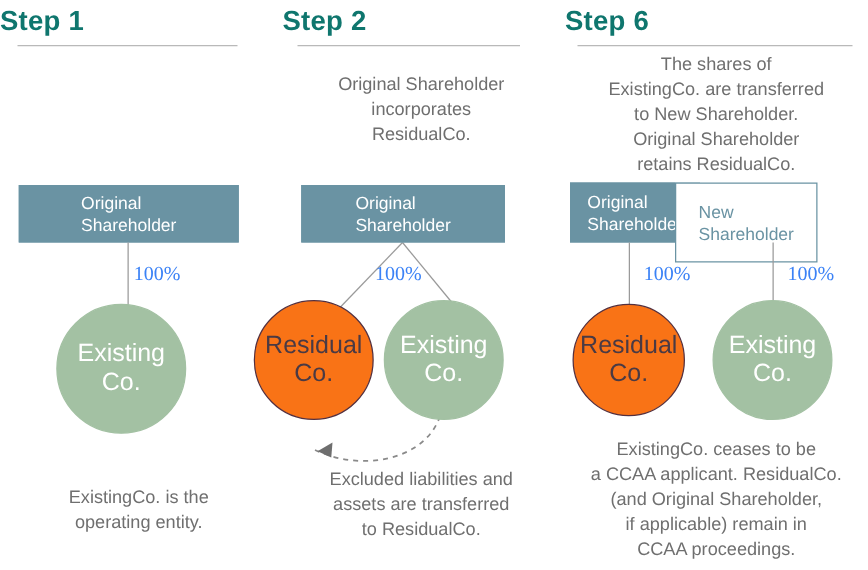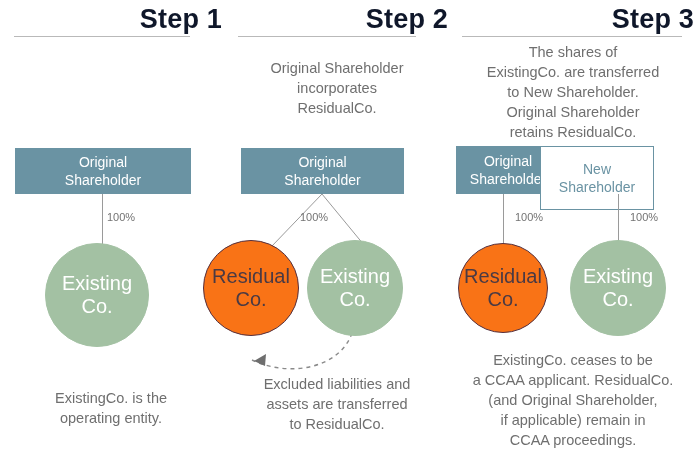--- a/index.html
+++ b/index.html
@@ -27,24 +27,24 @@
   }
   .col-1 { left: 0px;   width: 222px; }
   .col-2 { left: 226px; width: 222px; }
   .col-3 { left: 452px; width: 242px; }
 
   .step-title {
     position: absolute;
     top: 4px;
     left: 0;
     right: 0;
-    text-align: right;
-    font-size: 27px;
+    text-align: left;
+    font-size: 22px;
     font-weight: bold;
-    color: #0f172a;
+    color: #0f766e;
     letter-spacing: 0.2px;
   }
   .divider {
     position: absolute;
     top: 36px;
     height: 0;
     border-top: 1px solid #b9b9b9;
   }
   .col-1 .divider { left: 14px;  right: 32px; }
   .col-2 .divider { left: 12px;  right: 32px; }
@@ -64,21 +64,20 @@
   .col-2 .top-text { top: 58px; }
   .col-3 .top-text { top: 42px; }
 
   
   .box {
     position: absolute;
     box-sizing: border-box;
     display: flex;
     align-items: center;
     justify-content: center;
-    text-align: center;
     font-size: 14px;
     line-height: 18px;
     white-space: pre-line;
   }
   .box-filled {
     background: #6a93a3;
     color: #ffffff;
     border: 1px solid #6a93a3;
   }
   .box-outlined {
@@ -125,22 +124,23 @@
     position: absolute;
     width: 0;
     border-left: 1px solid #9a9a9a;
   }
   .v-s1  { left: 102px; top: 194px; height: 50px; }
   .v-s3a { left: 503px; top: 194px; height: 50px; }
   .v-s3b { left: 618px; top: 194px; height: 48px; }
 
   .pct {
     position: absolute;
-    font-size: 11px;
-    color: #737373;
+    font-size: 16px;
+    color: #3b82f6;
+    font-family: Liberation Serif, serif;
   }
   .pct-s1  { left: 107px; top: 211px; }
   .pct-s2  { left: 300px; top: 211px; }
   .pct-s3a { left: 515px; top: 211px; }
   .pct-s3b { left: 630px; top: 211px; }
 
   .svg-layer {
     position: absolute;
     left: 0; top: 0;
     width: 694px; height: 456px;
@@ -199,21 +199,21 @@
 assets are transferred
 to ResidualCo.</div>
   </div>
   <div class="box box-filled box-s2">Original
 Shareholder</div>
   <div class="pct pct-s2">100%</div>
   <div class="circle circle-outline circle-s2a">Residual Co.</div>
   <div class="circle circle-green circle-s2b">Existing Co.</div>
 
   <div class="col col-3">
-    <div class="step-title">Step 3</div>
+    <div class="step-title">Step 6</div>
     <div class="divider"></div>
     <div class="top-text">The shares of
 ExistingCo. are transferred
 to New Shareholder.
 Original Shareholder
 retains ResidualCo.</div>
     <div class="bottom-text">ExistingCo. ceases to be
 a CCAA applicant. ResidualCo.
 (and Original Shareholder,
 if applicable) remain in

